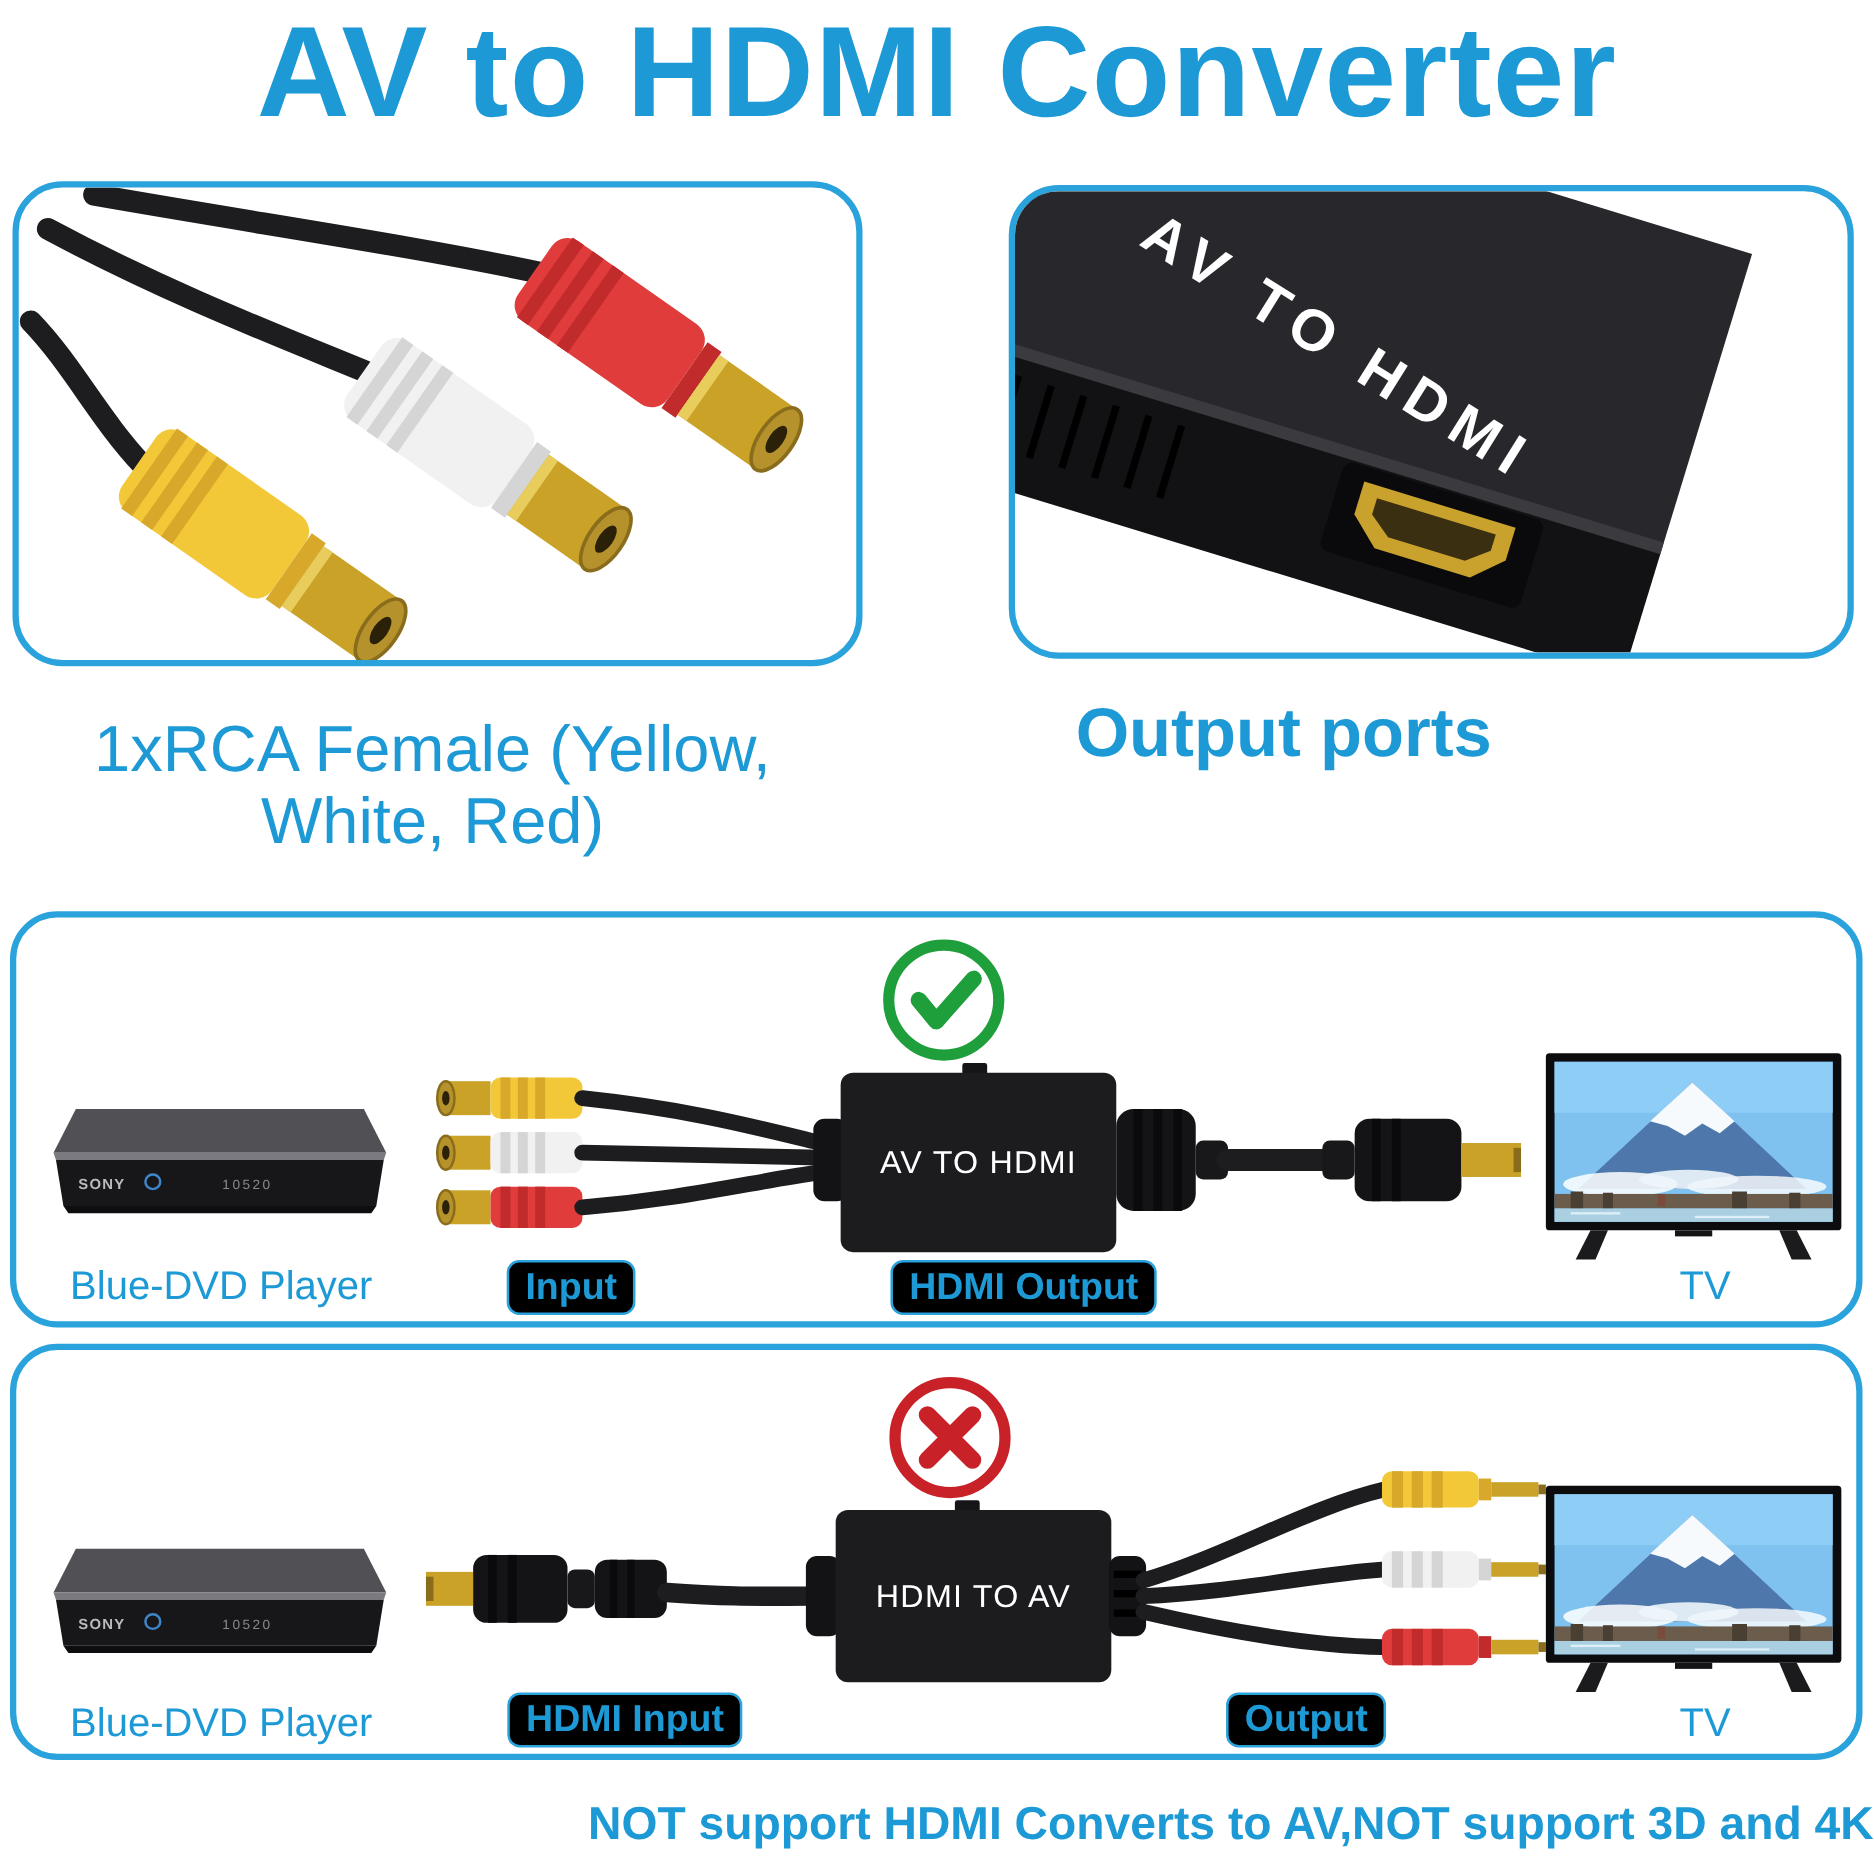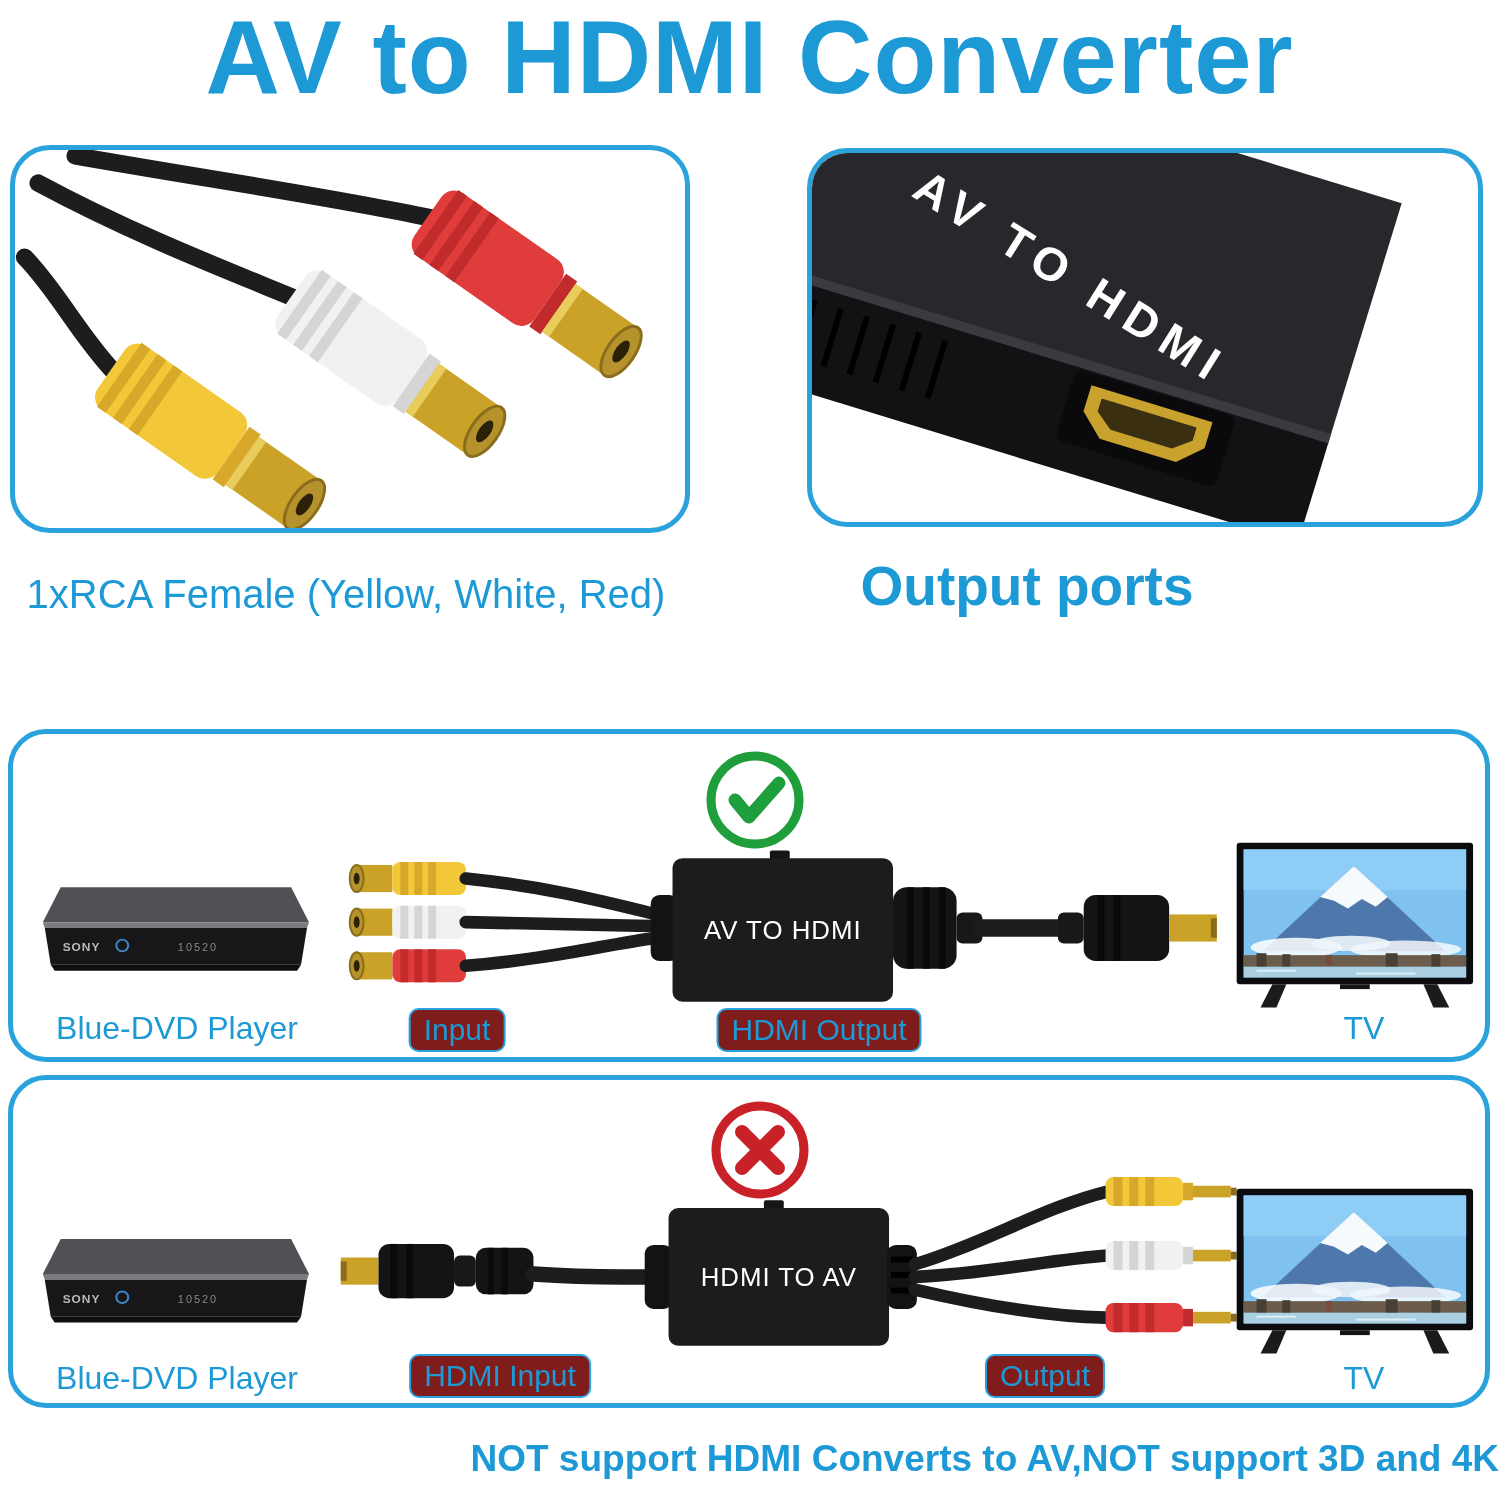--- a/index.html
+++ b/index.html
@@ -24,41 +24,41 @@
     border:5px solid var(--panel-border); border-radius:40px; overflow:hidden;
   }
   .photo-box.left{left:10px; top:145px; width:680px; height:388px;}
   .photo-box.right{left:807px; top:148px; width:676px; height:379px;}
   .photo-box svg{display:block; width:100%; height:100%;}
 
   .caption{position:absolute; text-align:center; color:var(--accent);}
   .caption.left{left:10px; top:556px; width:672px;}
   .caption.right{left:687px; top:556px; width:680px;}
   .caption h2{margin:0; font-size:55px; font-weight:700; line-height:1.1;}
-  .caption p{margin:16px 0 0 0; font-size:40px; font-weight:400; line-height:1.1;}
+  .caption p{margin:16px 0 0 0; font-size:52px; font-weight:400; line-height:1.1;}
 
   .panel{
     position:absolute; left:8px; width:1482px; height:333px;
     border:5px solid var(--panel-border); border-radius:38px; background:#fff;
   }
   .panel.correct{top:729px;}
   .panel.wrong{top:1075px;}
   .panel > svg.diagram{position:absolute; left:0; top:0; width:100%; height:100%;}
 
   .status-icon{position:absolute; transform:translateX(-50%);}
 
   .dev-label{
     position:absolute; transform:translateX(-50%);
     color:var(--accent); font-size:32px; font-weight:400; white-space:nowrap;
   }
   .port-chip{
     position:absolute; transform:translateX(-50%);
-    color:var(--accent); font-size:30px; font-weight:400; white-space:nowrap;
+    color:var(--accent); font-size:30px; font-weight:700; white-space:nowrap;
     border:2.5px solid var(--panel-border); border-radius:10px;
-    padding:3px 13px; background:#7f1d1d;
+    padding:3px 13px; background:#000000;
   }
 
   .footer-note{
     position:absolute; left:0; top:1438px; width:100%;
     text-align:right; color:var(--accent);
     font-size:37px; font-weight:700; white-space:nowrap;
   }
 </style>
 </head>
 <body>

